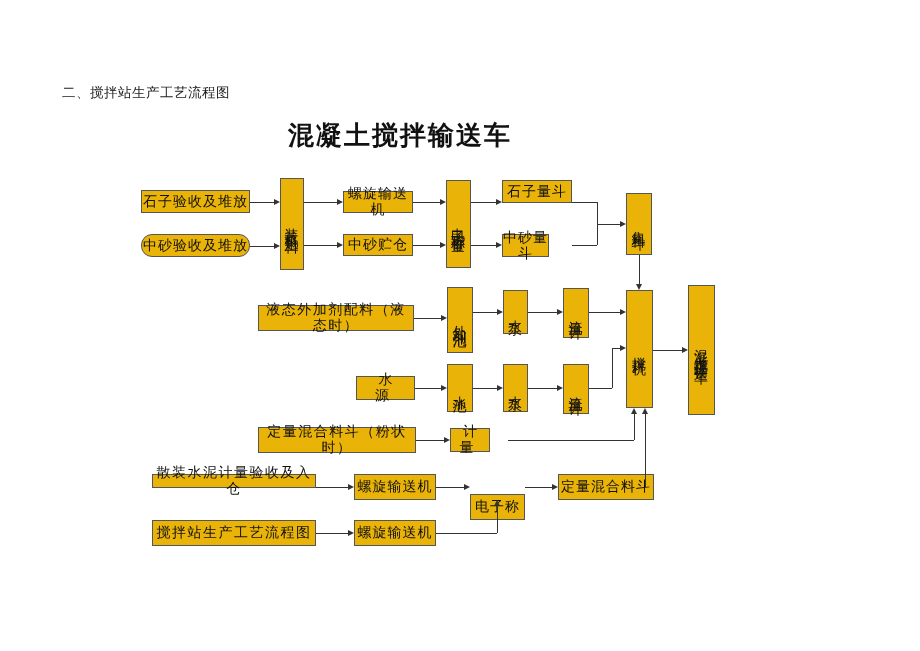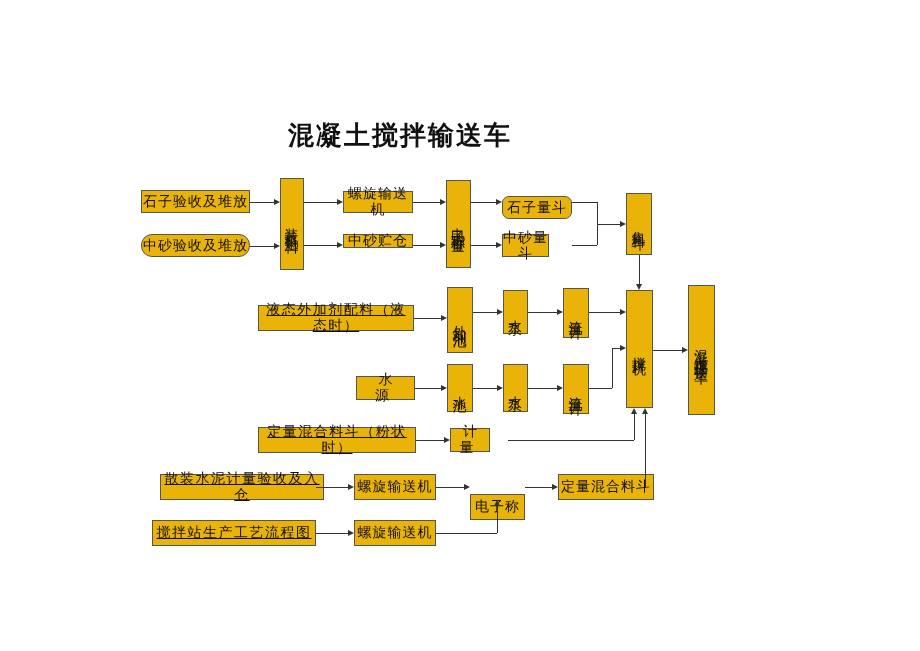--- a/index.html
+++ b/index.html
@@ -58,21 +58,20 @@
   }
   .node.vert {
     writing-mode: vertical-rl;
     text-orientation: upright;
     letter-spacing: 3px;
     line-height: 1;
     padding: 2px 0;
   }
   .node.wide {
     letter-spacing: 1.5px;
-    text-decoration: underline;
   }
   .node.spaced {
     letter-spacing: 7px;
     text-indent: 7px;
   }
 
   
   .ln {
     position: absolute;
     background: #333333;
@@ -99,45 +98,46 @@
     border-left: 3.5px solid transparent;
     border-right: 3.5px solid transparent;
     border-bottom: 6px solid #333333;
   }
 </style>
 </head>
 <body>
 
 <div id="page">
 
+  <div class="heading">二、搅拌站生产工艺流程图</div>
   <div class="maintitle">混凝土搅拌输送车</div>
 
   <div id="chart-layer">
       <div class="node" style="left: 141px; top: 190px; width: 109px; height: 23px;">石子验收及堆放</div>
       <div class="node" style="left: 141px; top: 234px; width: 109px; height: 23px; border-radius: 11px;">中砂验收及堆放</div>
       <div class="node vert" style="left: 280px; top: 178px; width: 24px; height: 92px;">装载机上料</div>
       <div class="node" style="left: 343px; top: 191px; width: 70px; height: 22px;">螺旋输送机</div>
-      <div class="node" style="left: 343px; top: 234px; width: 70px; height: 14px;">中砂贮仓</div>
+      <div class="node" style="left: 343px; top: 234px; width: 70px; height: 22px;">中砂贮仓</div>
       <div class="node vert" style="left: 446px; top: 180px; width: 25px; height: 88px;">电子称称量</div>
-      <div class="node" style="left: 502px; top: 196px; width: 70px; height: 23px; border-radius: 7px;">石子量斗</div>
+      <div class="node" style="left: 502px; top: 180px; width: 70px; height: 23px;">石子量斗</div>
       <div class="node" style="left: 502px; top: 234px; width: 47px; height: 23px;">中砂量斗</div>
       <div class="node vert" style="left: 626px; top: 193px; width: 26px; height: 62px;">集料斗</div>
       <div class="node wide" style="left: 258px; top: 305px; width: 156px; height: 26px;">液态外加剂配料（液态时）</div>
       <div class="node vert" style="left: 447px; top: 287px; width: 26px; height: 66px;">外加剂池</div>
       <div class="node vert" style="left: 503px; top: 290px; width: 25px; height: 44px;">水泵</div>
       <div class="node vert" style="left: 563px; top: 288px; width: 26px; height: 50px;">流量计</div>
       <div class="node vert" style="left: 626px; top: 290px; width: 27px; height: 118px;">搅拌机</div>
       <div class="node vert" style="left: 688px; top: 285px; width: 27px; height: 130px;">混凝土搅拌输送车</div>
       <div class="node spaced" style="left: 356px; top: 376px; width: 59px; height: 24px;">水 源</div>
       <div class="node vert" style="left: 447px; top: 364px; width: 26px; height: 48px;">水池</div>
       <div class="node vert" style="left: 503px; top: 364px; width: 25px; height: 48px;">水泵</div>
       <div class="node vert" style="left: 563px; top: 364px; width: 26px; height: 50px;">流量计</div>
       <div class="node wide" style="left: 258px; top: 427px; width: 158px; height: 26px;">定量混合料斗（粉状时）</div>
       <div class="node spaced" style="left: 450px; top: 428px; width: 40px; height: 24px;">计 量</div>
-      <div class="node wide" style="left: 152px; top: 474px; width: 164px; height: 26px; margin-left: 8px;">散装水泥计量验收及入仓</div>
+      <div class="node wide" style="left: 152px; top: 474px; width: 164px; height: 14px;">散装水泥计量验收及入仓</div>
       <div class="node wide" style="left: 152px; top: 520px; width: 164px; height: 26px;">搅拌站生产工艺流程图</div>
       <div class="node" style="left: 354px; top: 474px; width: 82px; height: 26px;">螺旋输送机</div>
       <div class="node" style="left: 354px; top: 520px; width: 82px; height: 26px;">螺旋输送机</div>
       <div class="node" style="left: 470px; top: 494px; width: 55px; height: 26px;">电子称</div>
       <div class="node" style="left: 558px; top: 474px; width: 96px; height: 26px;">定量混合料斗</div>
       <div class="ln lnh" style="left: 250px; top: 202px; width: 24px;"></div>
       <div class="arrow right" style="left: 274px; top: 198.5px;"></div>
       <div class="ln lnh" style="left: 250px; top: 246px; width: 24px;"></div>
       <div class="arrow right" style="left: 274px; top: 242.5px;"></div>
       <div class="ln lnh" style="left: 304px; top: 202px; width: 33px;"></div>

